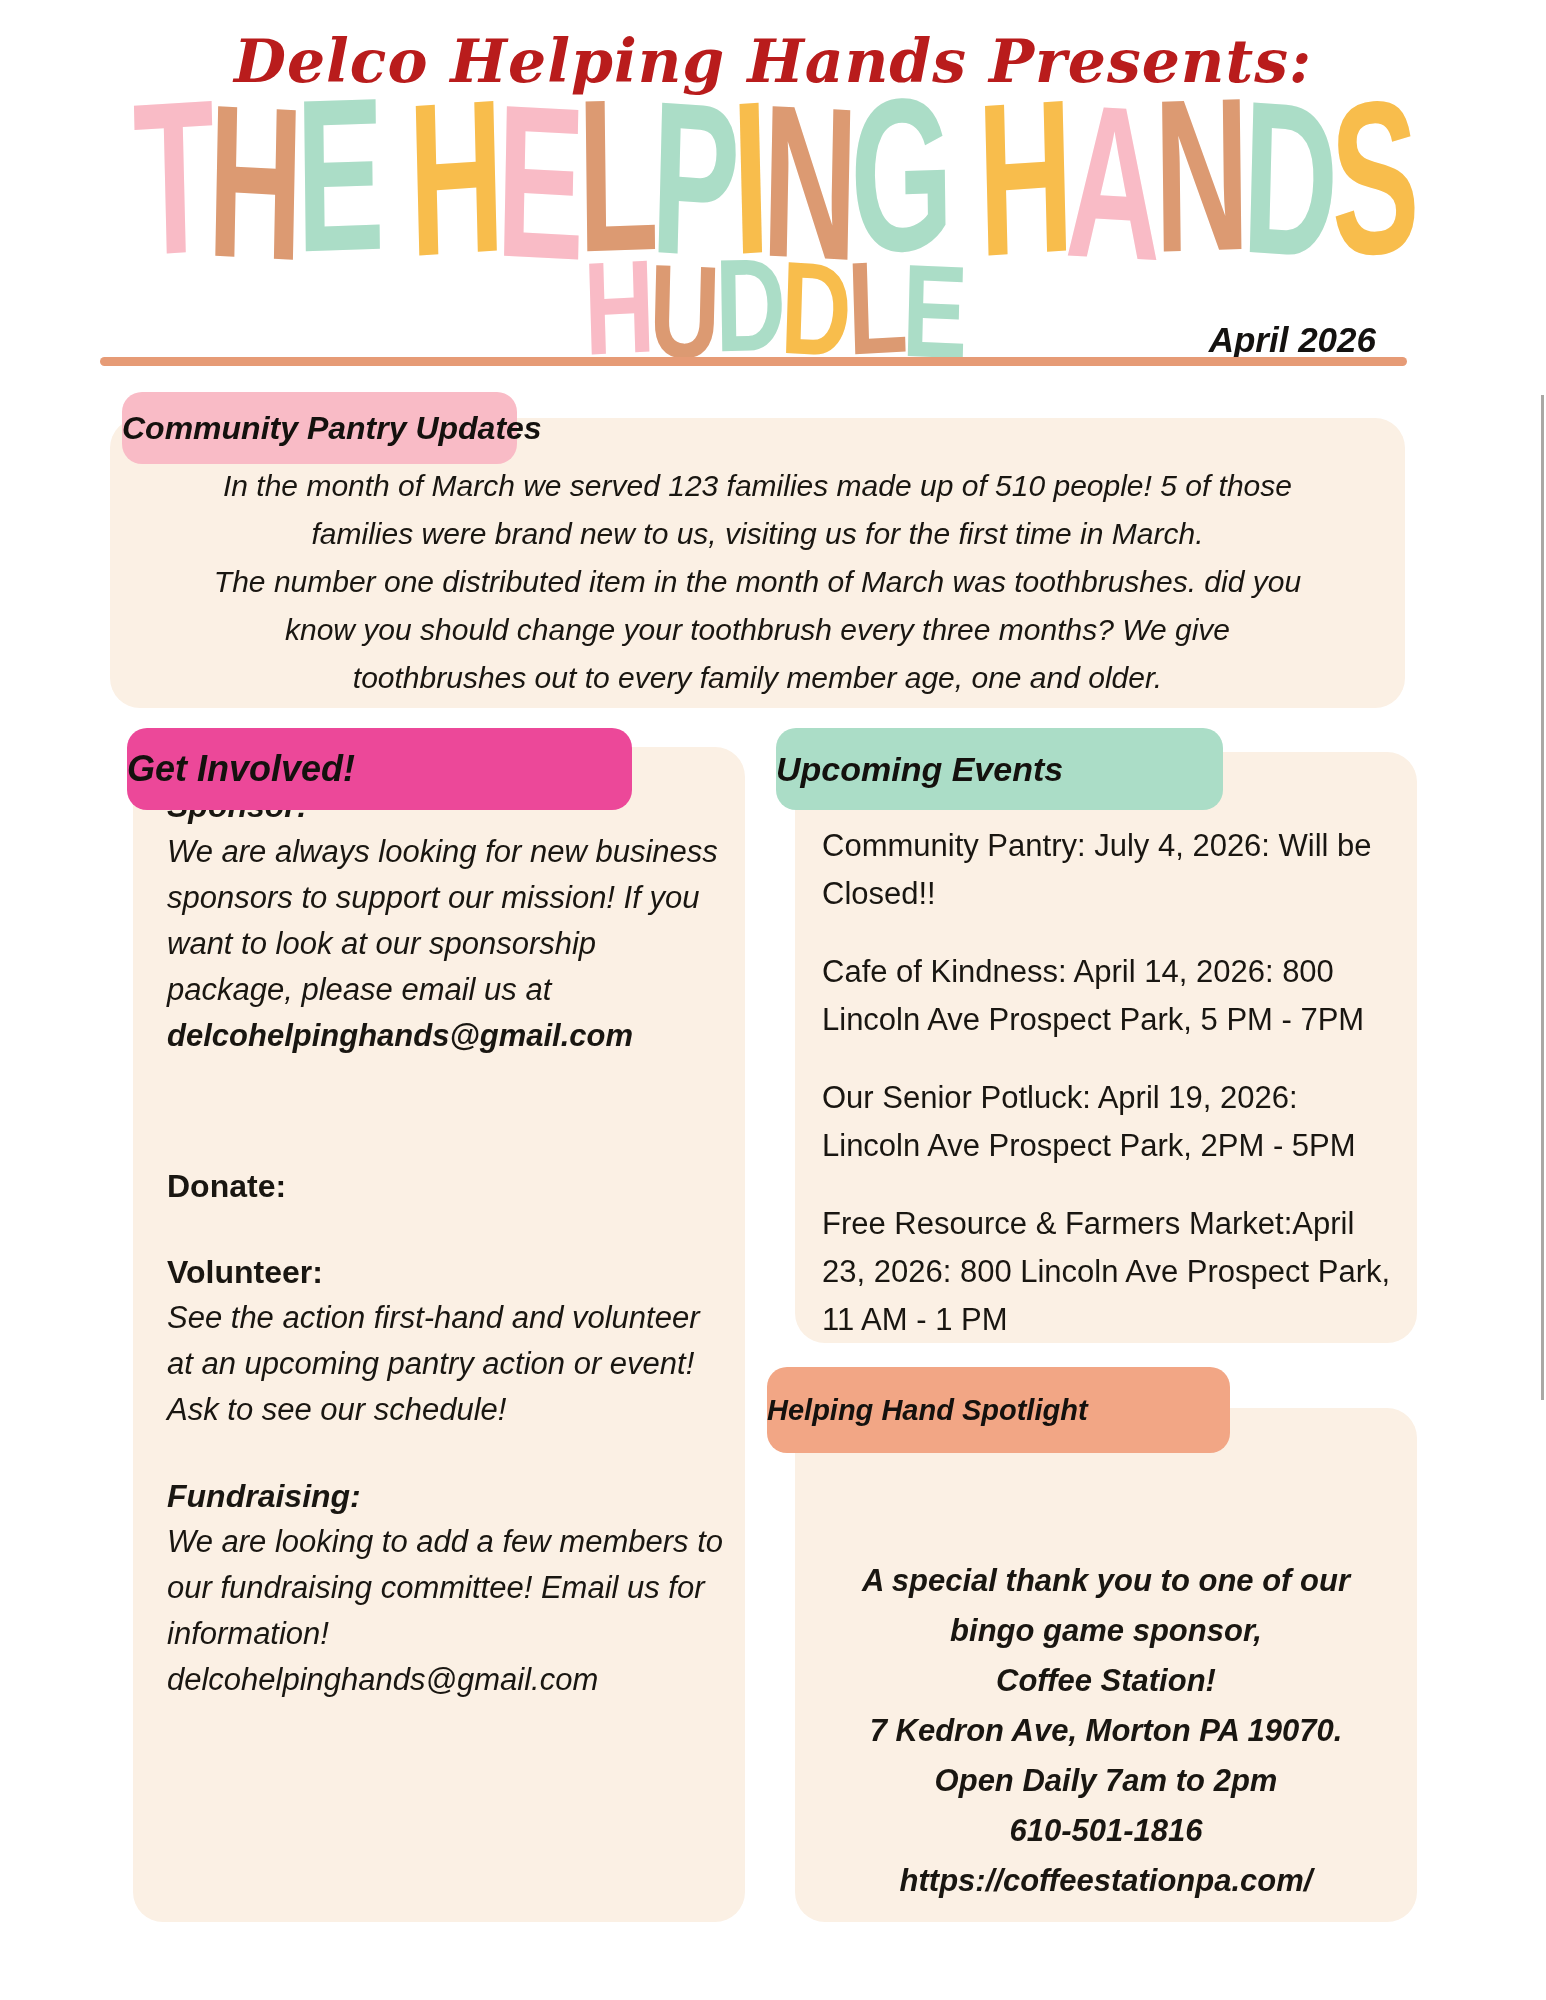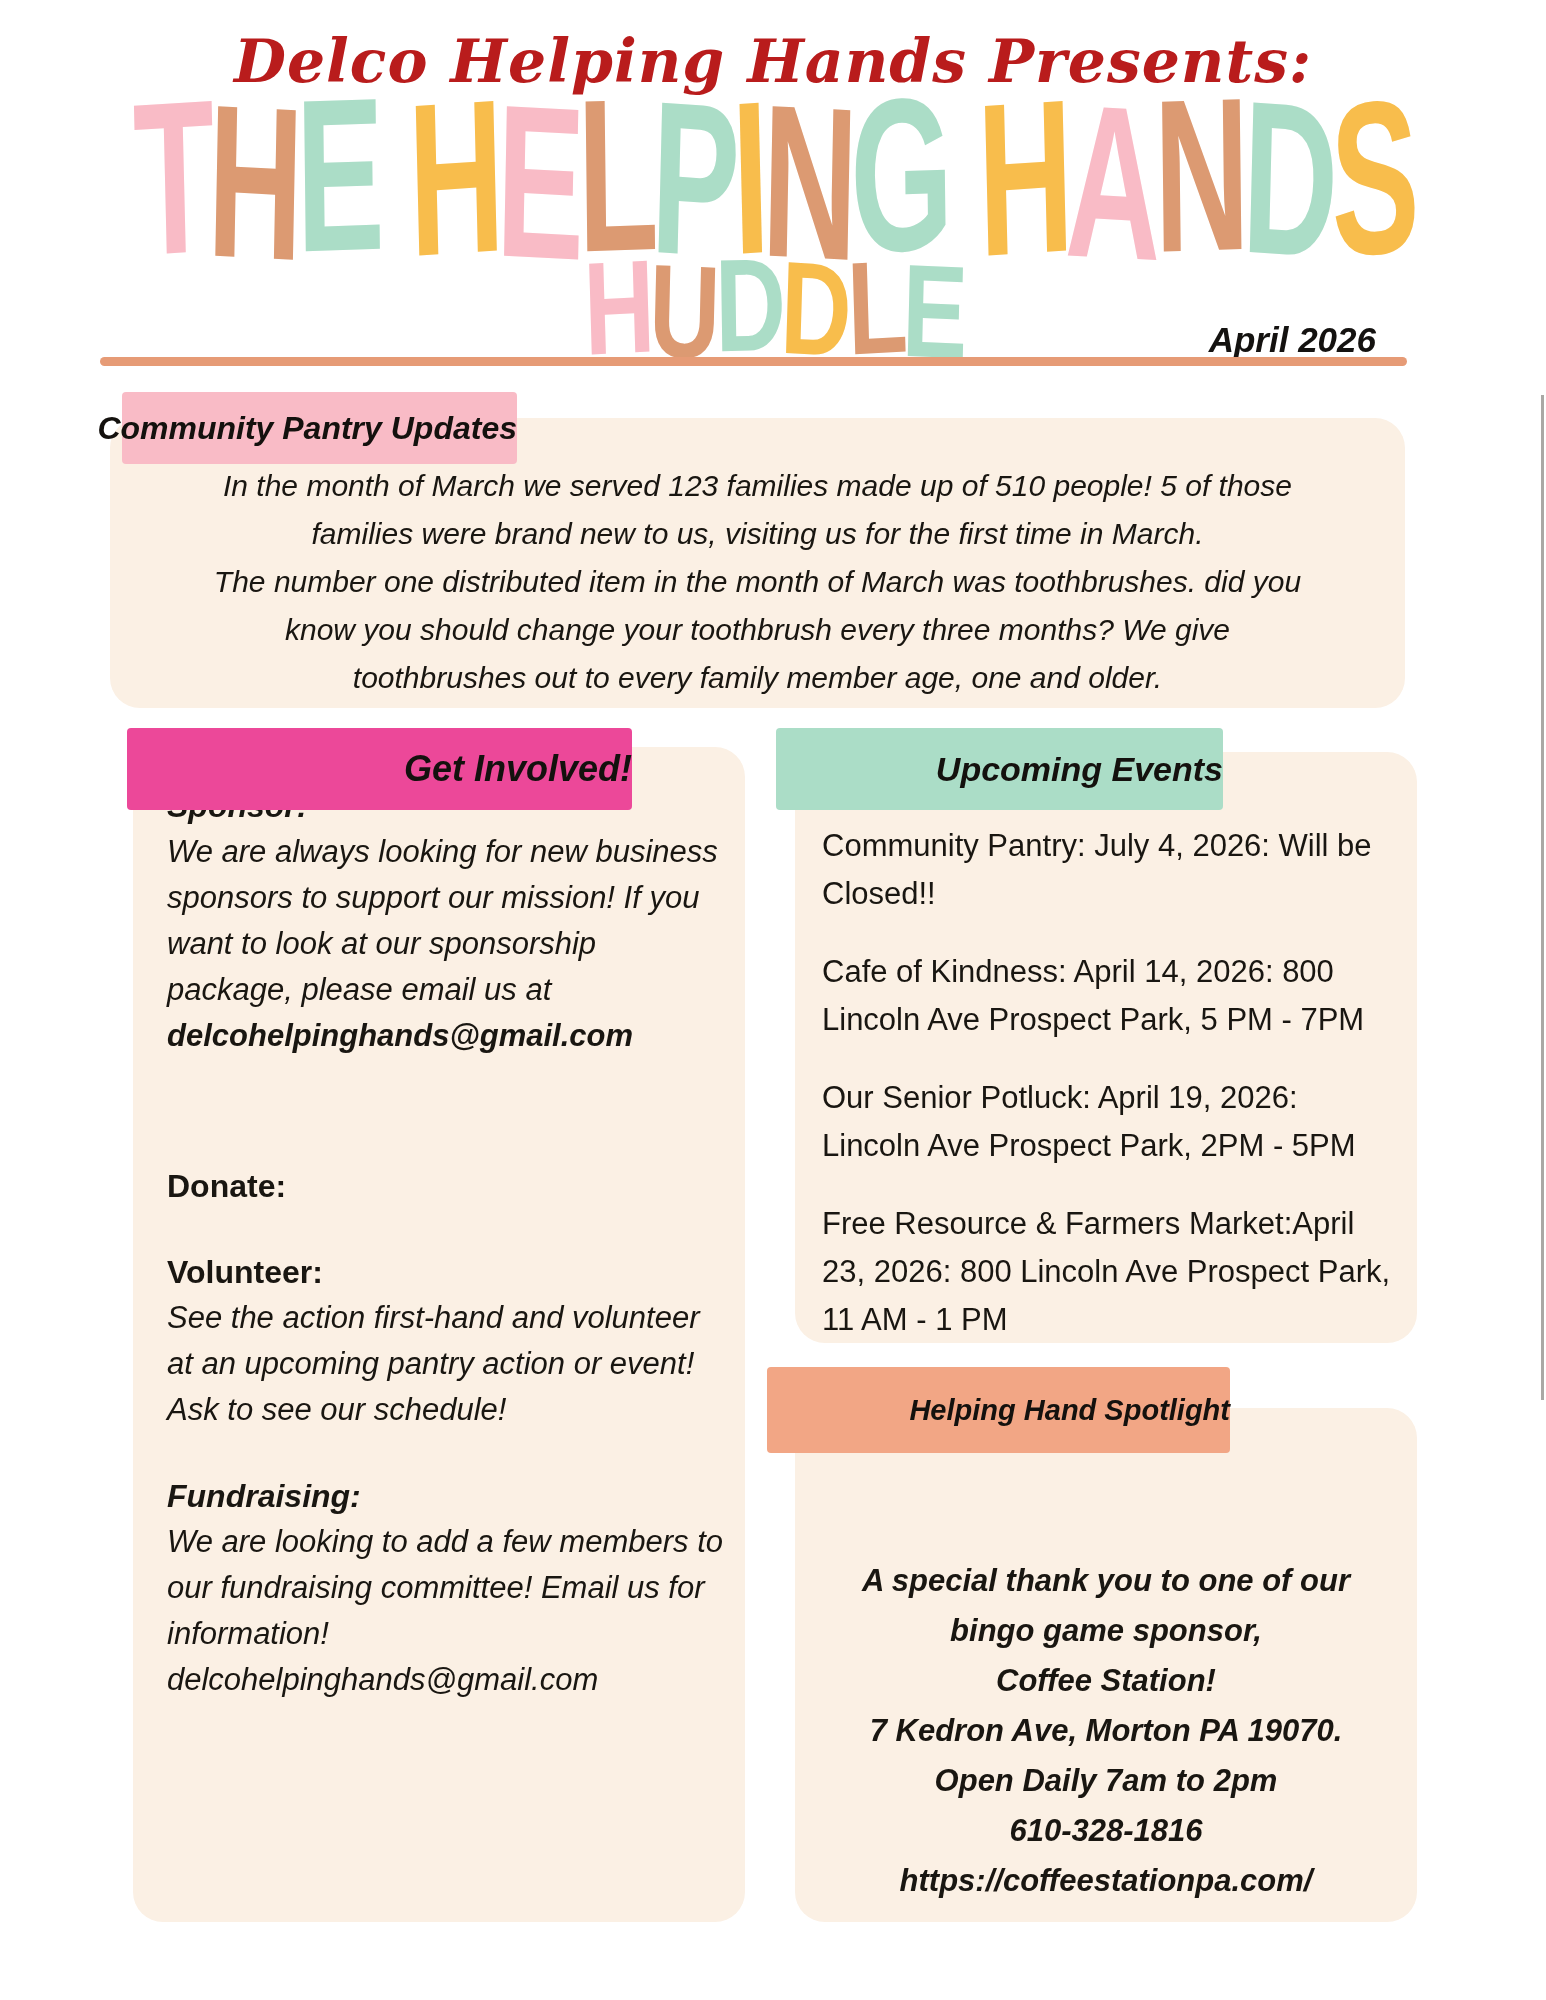--- a/index.html
+++ b/index.html
@@ -28,22 +28,22 @@
     background:#e69b76;border-radius:5px;}
   .edge-line{position:absolute;left:1541px;top:395px;width:3px;height:1005px;background:#aaa8a5;}
 
   
   .card{position:absolute;background:#fbf0e4;border-radius:30px;}
   #pantry-card{left:110px;top:418px;width:1295px;height:290px;}
   #involved-card{left:133px;top:747px;width:612px;height:1175px;}
   #events-card{left:795px;top:752px;width:622px;height:591px;}
   #spotlight-card{left:795px;top:1408px;width:622px;height:514px;}
 
-  .badge{position:absolute;display:flex;align-items:center;justify-content:flex-end;
-    font-weight:700;font-style:italic;border-radius:4px;color:#14110e;z-index:3;white-space:nowrap;}
+  .badge{position:absolute;display:flex;align-items:center;justify-content:flex-start;
+    font-weight:700;font-style:italic;border-radius:20px;color:#14110e;z-index:3;white-space:nowrap;}
   #pantry-badge{left:122px;top:392px;width:395px;height:72px;background:#f9bbc6;font-size:32px;}
   #involved-badge{left:127px;top:728px;width:505px;height:82px;background:#ec4899;font-size:36px;}
   #events-badge{left:776px;top:728px;width:447px;height:82px;background:#abddc7;font-size:34px;}
   #spotlight-badge{left:767px;top:1367px;width:463px;height:86px;background:#f2a685;font-size:29px;}
 
   
   #pantry-lines{position:absolute;left:140px;top:462px;width:1235px;text-align:center;
     font-style:italic;font-size:30px;line-height:48px;z-index:2;}
 
   
@@ -130,17 +130,17 @@
   <div class="card" id="spotlight-card"></div>
   <div class="badge" id="spotlight-badge">
     <span>Helping Hand Spotlight</span>
   </div>
   <div id="spotlight-lines">
       <div>A special thank you to one of our</div>
       <div>bingo game sponsor,</div>
       <div>Coffee Station!</div>
       <div>7 Kedron Ave, Morton PA 19070.</div>
       <div>Open Daily 7am to 2pm</div>
-      <div>610-328-1816</div>
+      <div>610-501-1816</div>
       <div>https://coffeestationpa.com/</div>
     </div>
 
 </div>
 
 </body></html>

